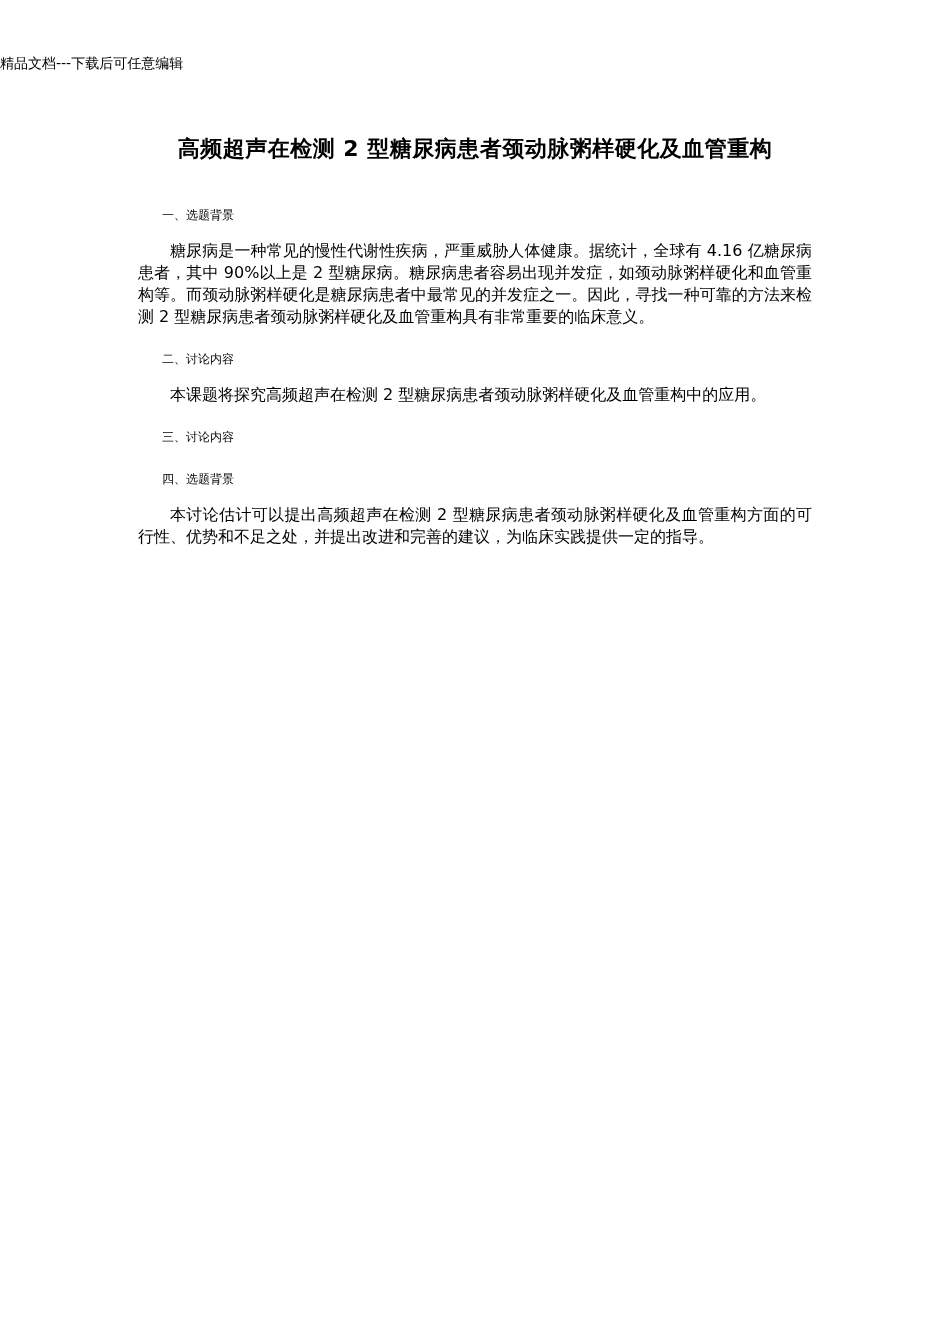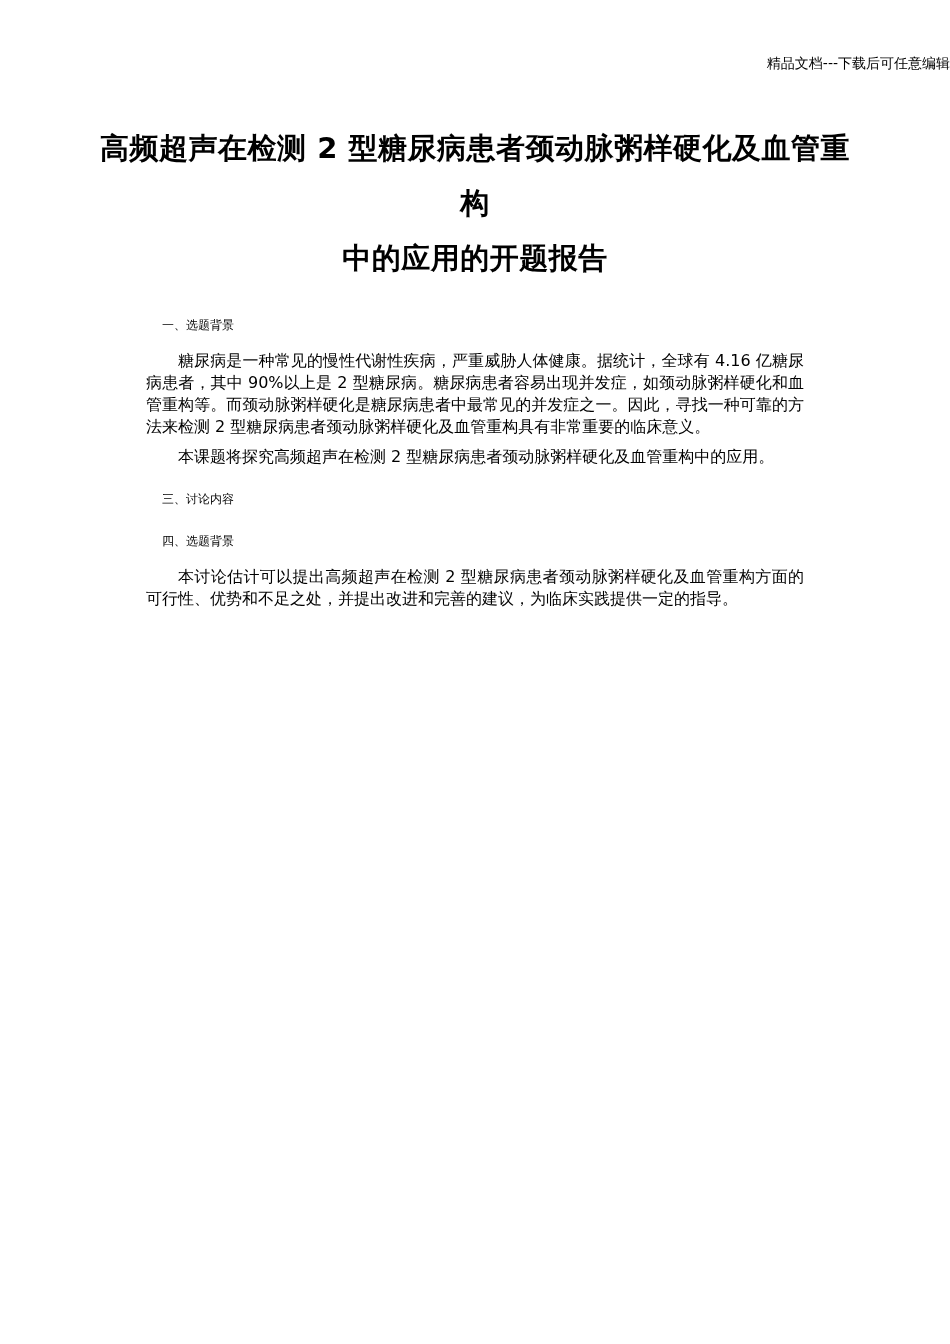--- a/index.html
+++ b/index.html
@@ -12,29 +12,29 @@
     width: 950px;
     height: 1344px;
     background: #ffffff;
     color: #000000;
     font-family: "DejaVu Sans", "Liberation Sans", sans-serif;
     overflow: hidden;
     box-sizing: border-box;
   }
   .watermark {
     padding-top: 54px;
-    text-align: right;
+    text-align: left;
     font-size: 14px;
     line-height: 18px;
     color: #000000;
   }
   .doc-title {
     margin: 49px 90px 0 90px;
     text-align: center;
-    font-size: 29px;
+    font-size: 22px;
     font-weight: 700;
     line-height: 55px;
     letter-spacing: 0.5px;
   }
   .title-line {
     display: block;
   }
   .content {
     margin: 0 138px;
     font-size: 16px;
@@ -43,45 +43,45 @@
     margin: 20px 0 14px 0;
     font-size: 12px;
     font-weight: 400;
     line-height: 22px;
     text-indent: 2em;
   }
   .sec-heading.first {
     margin-top: 28px;
   }
   .para {
-    margin: 8px;
+    margin: 0;
     font-size: 16px;
     line-height: 22px;
     text-align: justify;
     text-indent: 2em;
     word-break: break-all;
   }
 </style>
 </head>
 <body>
 
 <div class="page">
 
   <div class="watermark">精品文档---下载后可任意编辑</div>
 
   <h1 class="doc-title">
     <span class="title-line">高频超声在检测 2 型糖尿病患者颈动脉粥样硬化及血管重构</span>
-    <span class="title-line">中的应用的开题报告</span>
   </h1>
 
   <div class="content">
 
     <h2 class="sec-heading first">一、选题背景</h2>
     <p class="para">糖尿病是一种常见的慢性代谢性疾病，严重威胁人体健康。据统计，全球有 4.16 亿糖尿病患者，其中 90%以上是 2 型糖尿病。糖尿病患者容易出现并发症，如颈动脉粥样硬化和血管重构等。而颈动脉粥样硬化是糖尿病患者中最常见的并发症之一。因此，寻找一种可靠的方法来检测 2 型糖尿病患者颈动脉粥样硬化及血管重构具有非常重要的临床意义。</p>
 
+    <h2 class="sec-heading">二、讨论内容</h2>
     <p class="para">本课题将探究高频超声在检测 2 型糖尿病患者颈动脉粥样硬化及血管重构中的应用。</p>
 
     <h2 class="sec-heading">三、讨论内容</h2>
 
     <h2 class="sec-heading">四、选题背景</h2>
 
     <p class="para">本讨论估计可以提出高频超声在检测 2 型糖尿病患者颈动脉粥样硬化及血管重构方面的可行性、优势和不足之处，并提出改进和完善的建议，为临床实践提供一定的指导。</p>
 
   </div>
 </div>

